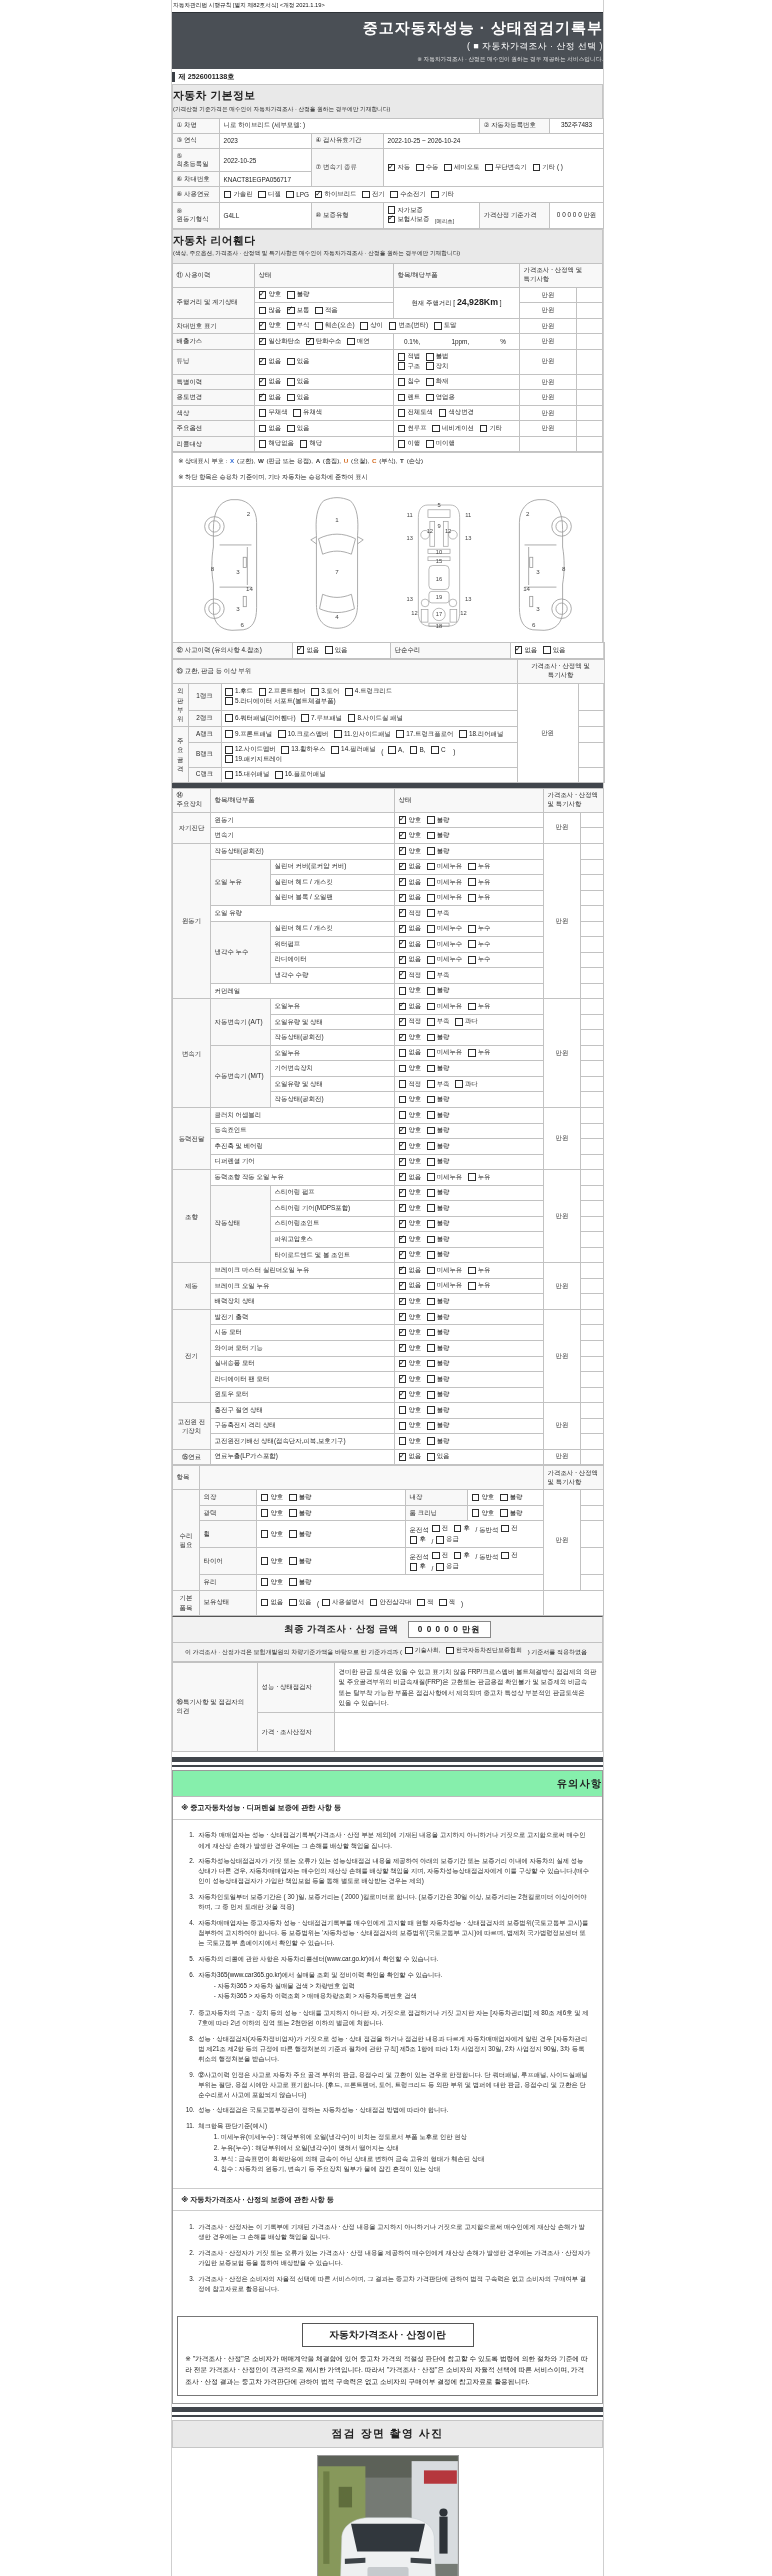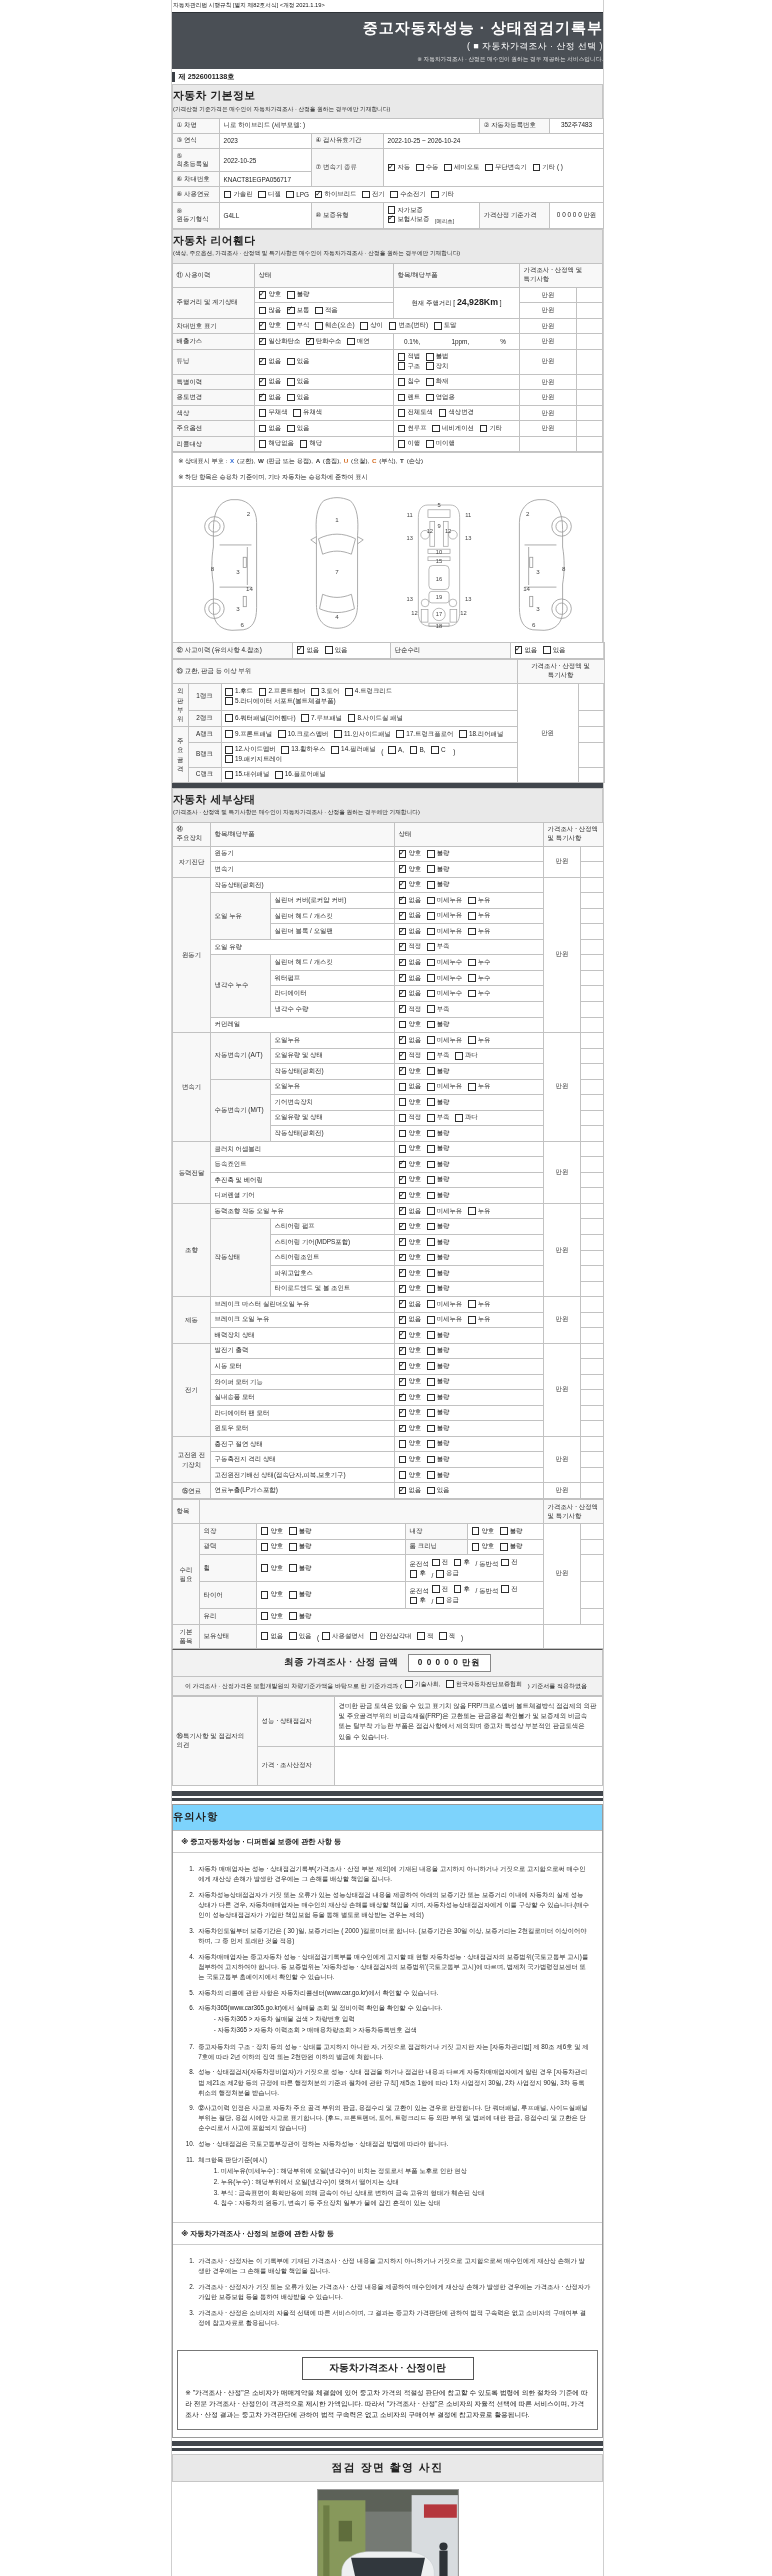--- a/index.html
+++ b/index.html
@@ -27,21 +27,21 @@
   .bar{height:4.6px;background:#41464c;}
   .bar2{height:2.1px;background:#41464c;margin-top:2.6px;}
   .gap6{height:3.1px;}
   .vert{word-break:break-all;text-align:center;line-height:1.45;}
   .legend{font-size:6.2px;padding:3.6px 5.2px;border:0.5px solid #c6c6c6;border-bottom:none;background:#fff;}
   .legend .code{font-weight:bold;margin:0 1px;}
   .diagrams{display:flex;justify-content:center;gap:30px;padding:8.2px 0 7.2px 0;border:0.5px solid #c6c6c6;border-bottom:none;background:#fff;}
   .carview{width:72px;height:140px;}
   .carview text{font-size:12px;fill:#444;font-family:"Liberation Sans",sans-serif;}
   .noticebox{border:0.5px solid #9a9a9a;margin:0;background:#fff;}
-  .noticebox .ntitle{background:#7dd3fc;text-align:left;font-size:10.3px;font-weight:bold;padding:5.7px 0;border-bottom:0.5px solid #bbb;letter-spacing:1px;}
+  .noticebox .ntitle{background:#86efac;text-align:right;font-size:10.3px;font-weight:bold;padding:5.7px 0;border-bottom:0.5px solid #bbb;letter-spacing:1px;}
   .noticebox .nsub{font-size:7.2px;font-weight:bold;padding:5.7px 8.2px;border-bottom:0.5px solid #ccc;}
   .nitems{padding:5.2px 11.3px 7.2px 11.3px;}
   .ni{display:flex;gap:3.6px;margin:5.7px 0;font-size:6.3px;line-height:1.6;color:#1d1d1d;}
   .ni .no{min-width:10.3px;text-align:right;flex:none;}
   .nsubline{margin:1px 0 1px 15.5px;font-size:6.3px;line-height:1.55;color:#1d1d1d;}
   .pricebox{border:1px solid #777;margin:9.3px 4.1px 7.2px 4.1px;padding:6.2px 7.2px 8.2px 7.2px;}
   .pricebox .pbt{width:170px;margin:0 auto 6.2px auto;border:0.5px solid #555;text-align:center;font-size:9.8px;font-weight:bold;padding:4.1px 0;}
   .pricebox .pbb{font-size:6.7px;line-height:1.7;color:#111;}
   .finalrow{background:#f2f2f2;border:0.5px solid #c2c2c2;border-top:1px solid #555;display:flex;align-items:center;justify-content:center;gap:9.3px;padding:4.1px 0;}
   .finalrow .fl{font-size:9.3px;font-weight:bold;letter-spacing:0.5px;}
@@ -594,24 +594,20 @@
               <span class="cb"></span>
               <span>16.플로어패널</span>
             </span></td>
           <td></td>
         </tr>
       </tbody>
   </table>
 
   <div class="bar"></div>
 
-  <div class="secband">
-    <div class="st">자동차 세부상태</div>
-    <div class="sn">(가격조사 · 산정액 및 특기사항은 매수인이 자동차가격조사 · 산정을 원하는 경우에만 기재합니다)</div>
-  </div>
   <table>
     <colgroup>
         <col style="width:38px">
         <col style="width:60px">
         <col style="width:124px">
         <col style="width:149px">
         <col style="width:37px">
         <col style="width:23px">
       </colgroup>
     <tbody id="detail-body">

